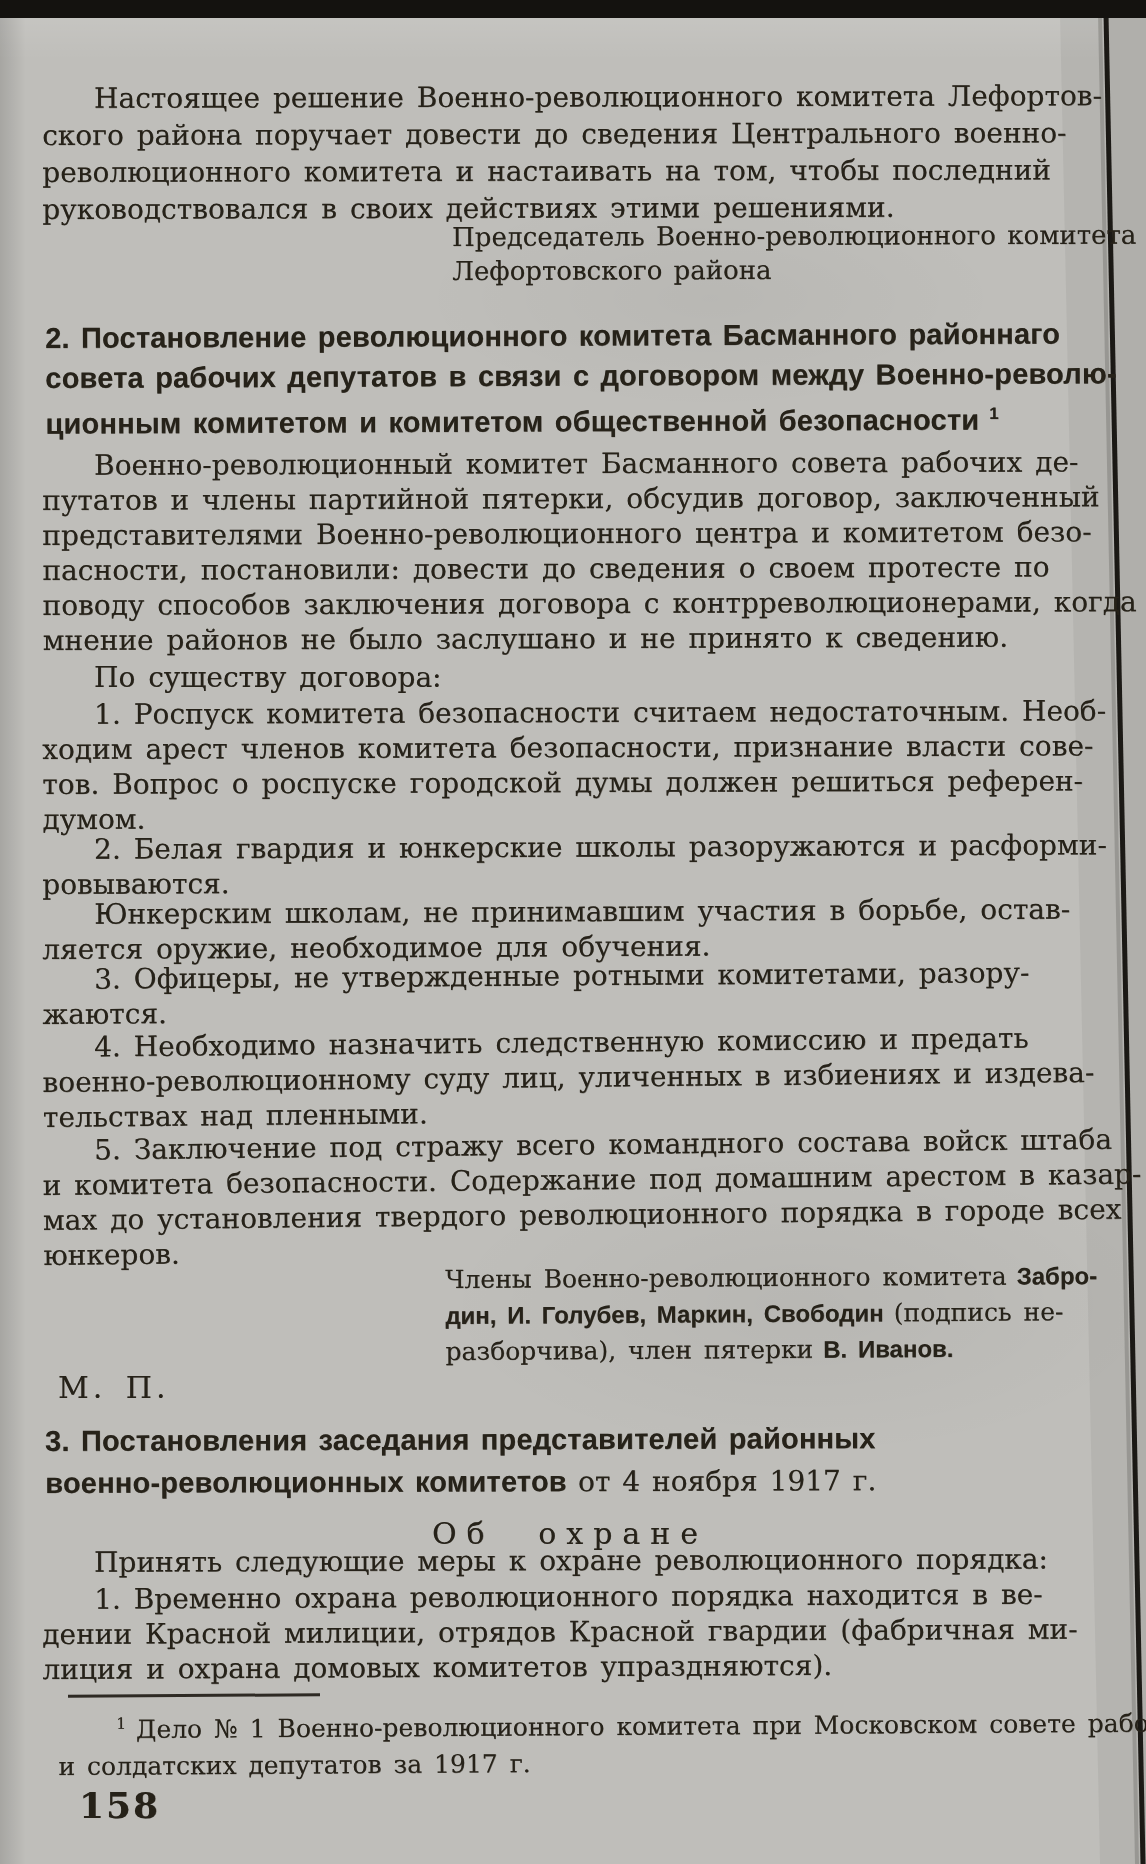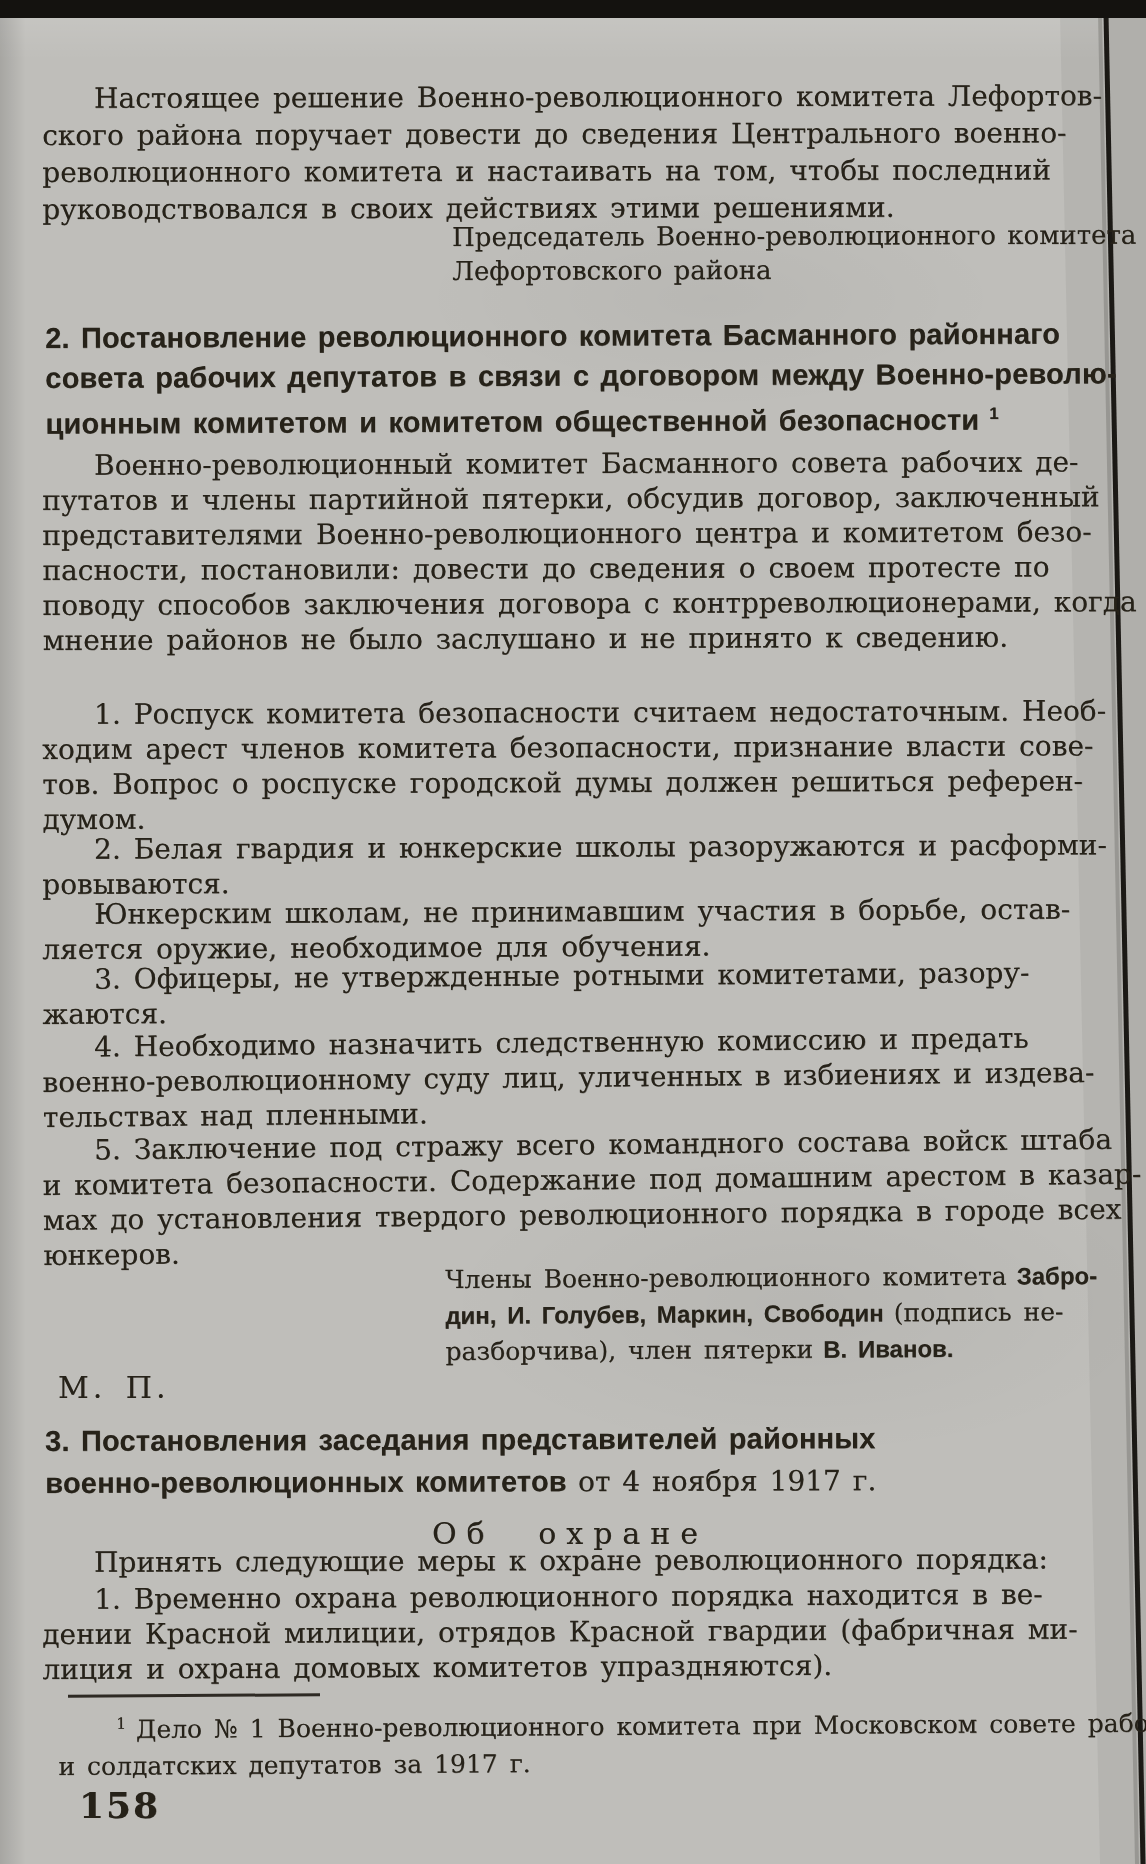--- a/index.html
+++ b/index.html
@@ -80,20 +80,21 @@
 
   <div class="blk body-text" style="top:448px;left:42px;width:1058px;transform:rotate(-0.2deg);">
       <div class="ln ind">Военно-революционный комитет Басманного совета рабочих де-</div>
       <div class="ln">путатов и члены партийной пятерки, обсудив договор, заключенный</div>
       <div class="ln">представителями Военно-революционного центра и комитетом безо-</div>
       <div class="ln">пасности, постановили: довести до сведения о своем протесте по</div>
       <div class="ln">поводу способов заключения договора с контрреволюционерами, когда</div>
       <div class="ln">мнение районов не было заслушано и не принято к сведению.</div>
     </div>
 
+  <div class="blk body-text ind" style="top:660px;left:42px;width:1058px;">По существу договора:</div>
 
   <div class="blk body-text" style="top:697px;left:42px;width:1058px;transform:rotate(-0.2deg);">
       <div class="ln ind">1. Роспуск комитета безопасности считаем недостаточным. Необ-</div>
       <div class="ln">ходим арест членов комитета безопасности, признание власти сове-</div>
       <div class="ln">тов. Вопрос о роспуске городской думы должен решиться референ-</div>
       <div class="ln">думом.</div>
     </div>
 
   <div class="blk body-text" style="top:832px;left:42px;width:1058px;transform:rotate(-0.25deg);">
       <div class="ln ind">2. Белая гвардия и юнкерские школы разоружаются и расформи-</div>

